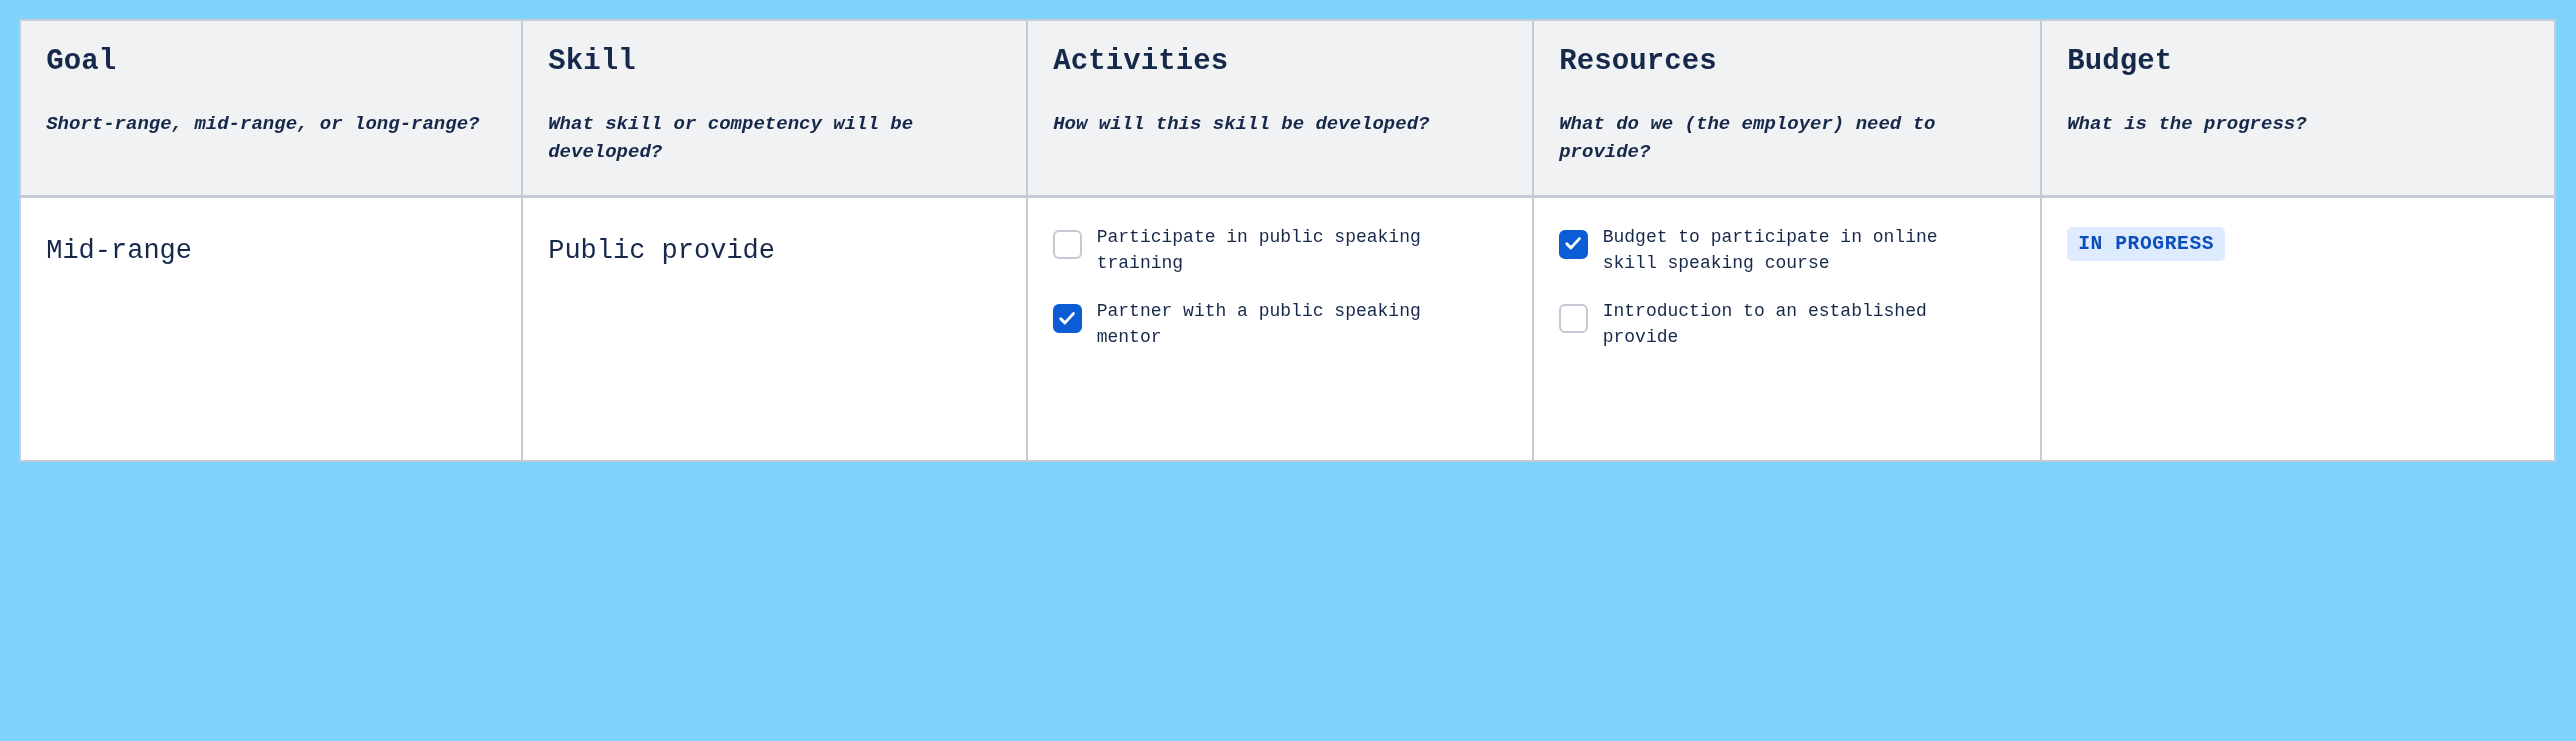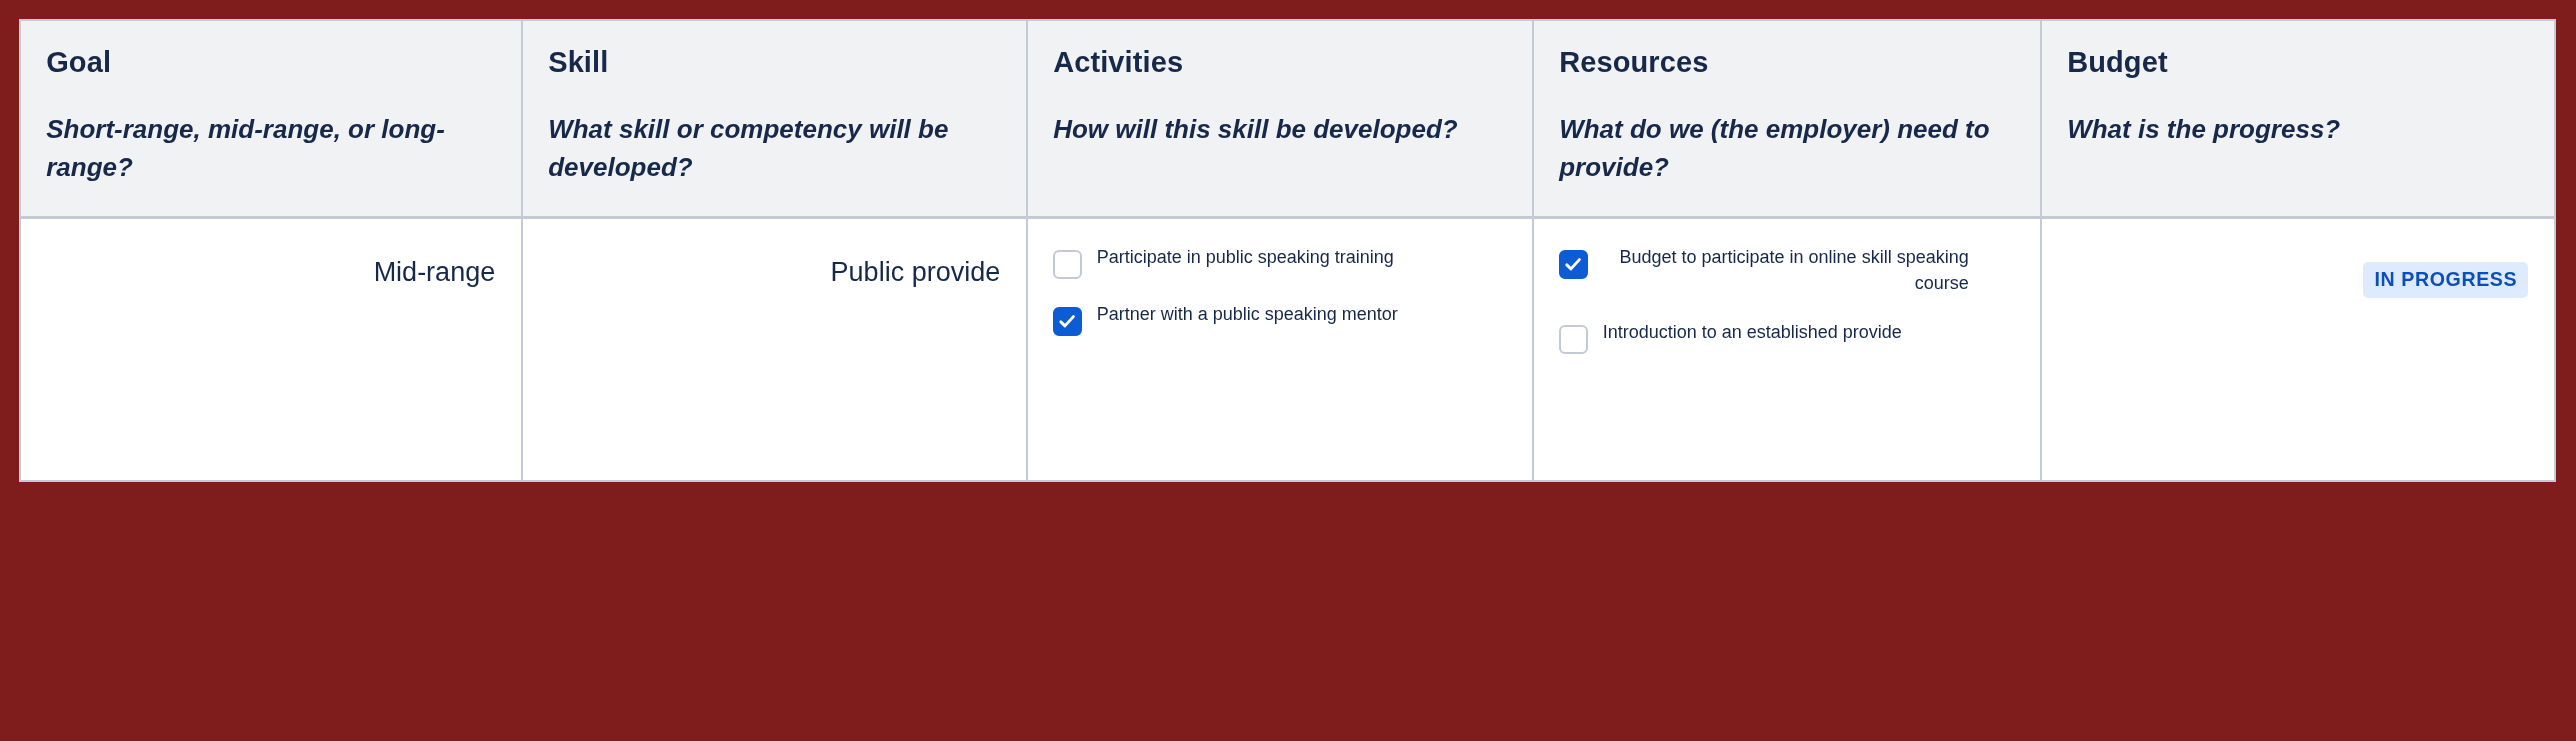--- a/index.html
+++ b/index.html
@@ -11,22 +11,23 @@
     width: 2576px;
     height: 742px;
     font-family: "Liberation Sans", sans-serif;
     -webkit-font-smoothing: antialiased;
   }
 
   .page {
     position: relative;
     width: 2576px;
     height: 742px;
-    background: #7f1d1d;
+    background: #7dd3fc;
     box-sizing: border-box;
+    font-family: Liberation Mono, monospace;
   }
 
   .dev-table {
     position: absolute;
     left: 18.7px;
     top: 18.7px;
     width: 2535px;
     border-collapse: collapse;
     table-layout: fixed;
     border: 2.6px solid #c5cbd6;
@@ -58,31 +59,30 @@
     font-size: 29px;
     font-weight: bold;
     color: #17294a;
     letter-spacing: 0.1px;
     line-height: 1.18;
   }
 
   .head-desc {
     display: block;
     margin-top: 31px;
-    font-size: 26px;
+    font-size: 19px;
     font-style: italic;
     color: #17294a;
     line-height: 1.48;
   }
 
   .dev-table tbody td {
     background: #ffffff;
     padding: 25.5px 25.5px 34px 25.5px;
     height: 264px;
-    text-align: right;
   }
 
   .cell-text {
     display: block;
     font-size: 27px;
     color: #17294a;
     line-height: 1.45;
     padding-top: 8.5px;
   }
 
@@ -139,21 +139,21 @@
 
   .status-badge {
     display: inline-block;
     background: #deebff;
     color: #0b4fbb;
     font-size: 19.6px;
     font-weight: bold;
     letter-spacing: 0.6px;
     padding: 6px 11px 6.8px 11px;
     border-radius: 5.1px;
-    margin-top: 18px;
+    margin-top: 3px;
   }
 </style>
 </head>
 <body>
 
 <div class="page">
 
   <table class="dev-table">
     <colgroup>
       <col class="c-goal">

